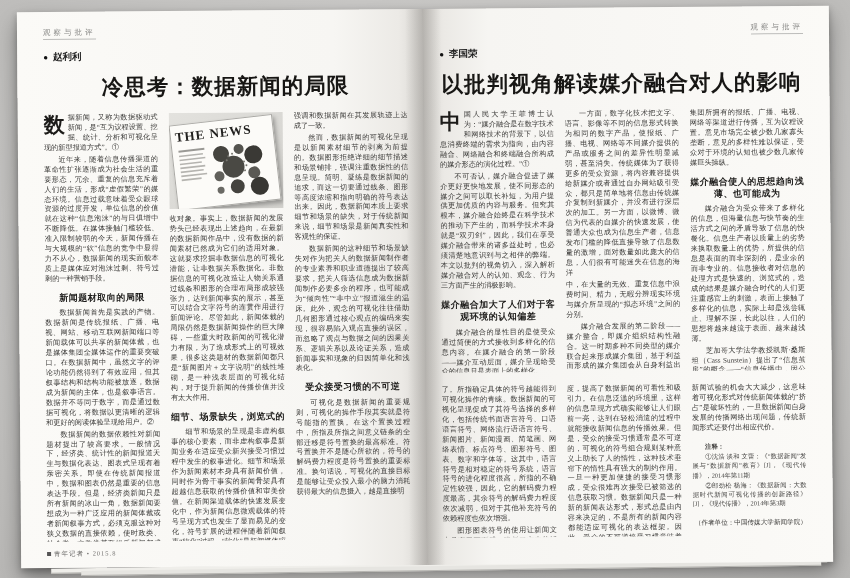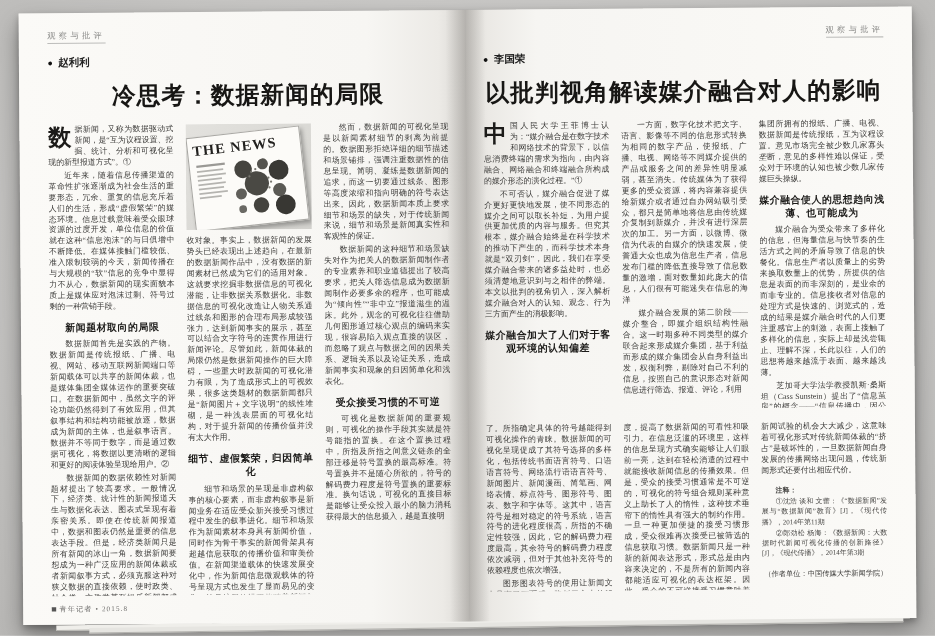--- a/index.html
+++ b/index.html
@@ -95,61 +95,64 @@
                   <circle cx="51" cy="15" r="1"></circle>
                   <circle cx="49" cy="19" r="1"></circle>
                 <circle cx="66" cy="22" r="1"></circle>
                   <circle cx="68" cy="26" r="1"></circle>
                   <circle cx="66" cy="31" r="1"></circle>
               </g>
             </svg>
           </div>
         </div>
         <p class="noindent">收对象。事实上，数据新闻的发展势头已经表现出上述趋向，在最新的数据新闻作品中，没有数据的新闻素材已然成为它们的适用对象。这就要求挖掘非数据信息的可视化潜能，让非数据关系数据化。非数据信息的可视化改造让人物关系通过线条和图形的合理布局形成较强张力，达到新闻事实的展示，甚至可以结合文字符号的连贯作用进行新闻评论。尽管如此，新闻体裁的局限仍然是数据新闻操作的巨大障碍，一些重大时政新闻的可视化潜力有限，为了造成形式上的可视效果，很多这类题材的数据新闻都只是“新闻图片＋文字说明”的线性堆砌，是一种浅表层面的可视化结构，对于提升新闻的传播价值并没有太大作用。</p>
-        <h3 class="sub">细节、虚假繁荣，归因简单化</h3>
+        <h3 class="sub">细节、场景缺失，浏览式的</h3>
         <p>细节和场景的呈现是非虚构叙事的核心要素，而非虚构叙事是新闻业务在适应受众新兴接受习惯过程中发生的叙事进化。细节和场景作为新闻素材本身具有新闻价值，同时作为骨干事实的新闻骨架具有超越信息获取的传播价值和审美价值。在新闻渠道载体的快速发展变化中，作为新闻信息微观载体的符号呈现方式也发生了显而易见的变化，符号扩展的进程伴随着新闻叙事“软化”过程，“软化”是新闻媒体应对渠道变化语境下信息过载挑战的重要手段。在这点上，细节和场景在新闻报道中的</p>
       </div>
       <div class="col">
+        <p class="noindent">强调和数据新闻在其发展轨迹上达成了一致。</p>
         <p>然而，数据新闻的可视化呈现是以新闻素材细节的剥离为前提的。数据图形拒绝详细的细节描述和场景铺排，强调注重数据性的信息呈现。简明、凝练是数据新闻的追求，而这一切要通过线条、图形等高度浓缩和指向明确的符号表达出来。因此，数据新闻本质上要求细节和场景的缺失，对于传统新闻来说，细节和场景是新闻真实性和客观性的保证。</p>
         <p>数据新闻的这种细节和场景缺失对作为把关人的数据新闻制作者的专业素养和职业道德提出了较高要求，把关人筛选信息成为数据新闻制作必要多余的程序，也可能成为“倾向性”“非中立”报道滋生的温床。此外，观念的可视化往往借助几何图形通过核心观点的编码来实现，很容易陷入观点直接的误区，而忽略了观点与数据之间的因果关系、逻辑关系以及论证关系，造成新闻事实和现象的归因简单化和浅表化。</p>
         <h3 class="sub">受众接受习惯的不可逆</h3>
         <p>可视化是数据新闻的重要规则，可视化的操作手段其实就是符号能指的置换。在这个置换过程中，所指及所指之间意义链条的全部迁移是符号置换的最高标准。符号置换并不是随心所欲的，符号的解码费力程度是符号置换的重要标准。换句话说，可视化的直接目标是能够让受众投入最小的脑力消耗获得最大的信息摄入，越是直接明</p>
       </div>
     </div>
     <div class="pfoot"><span class="sq"></span><span>青年记者 • 2015.8</span></div>
   </div>
 
   <div class="page right">
     <div class="pheader r"><span>观察与批评</span></div>
     <div class="authorRow"><span class="dot">●</span><span>李国荣</span></div>
     <h1 class="title">以批判视角解读媒介融合对人的影响</h1>
     <div class="cols">
       <div class="col">
         <div class="top">
           <p class="noindent"><span class="dropcap">中</span><span>国人民大学王菲博士认为：“媒介融合是在数字技术和网络技术的背景下，以信息消费终端的需求为指向，由内容融合、网络融合和终端融合所构成的媒介形态的演化过程。”①</span></p>
           <p>不可否认，媒介融合促进了媒介更好更快地发展，使不同形态的媒介之间可以取长补短，为用户提供更加优质的内容与服务。但究其根本，媒介融合始终是在科学技术的推动下产生的，而科学技术本身就是“双刃剑”，因此，我们在享受媒介融合带来的诸多益处时，也必须清楚地意识到与之相伴的弊端。本文以批判的视角切入，深入解析媒介融合对人的认知、观念、行为三方面产生的消极影响。</p>
           <h3 class="sub">媒介融合加大了人们对于客观环境的认知偏差</h3>
+          <p>媒介融合的显性目的是使受众通过简便的方式接收到多样化的信息内容。在媒介融合的第一阶段——媒介互动层面，媒介呈现给受众的信息只是表面上的多样化。</p>
         </div>
         <div class="bot">
           <p class="noindent">了。所指确定具体的符号越能得到可视化操作的青睐。数据新闻的可视化呈现促成了其符号选择的多样化，包括传统书面语言符号、口语语言符号、网络流行语语言符号、新闻图片、新闻漫画、简笔画、网络表情、标点符号、图形符号、图表、数字和字体等。这其中，语言符号是相对稳定的符号系统，语言符号的进化程度很高，所指的不确定性较强，因此，它的解码费力程度最高，其余符号的解码费力程度依次减弱，但对于其他补充符号的依赖程度也依次增强。</p>
           <p>图形图表符号的使用让新闻文本具有了画面感，降低了文本的解码费力程</p>
         </div>
       </div>
       <div class="col">
         <div class="top">
           <p>一方面，数字化技术把文字、语言、影像等不同的信息形式转换为相同的数字产品，使报纸、广播、电视、网络等不同媒介提供的产品或服务之间的差异性明显减弱，甚至消失。传统媒体为了获得更多的受众资源，将内容兼容提供给新媒介或者通过自办网站吸引受众，都只是简单地将信息由传统媒介复制到新媒介，并没有进行深层次的加工。另一方面，以微博、微信为代表的自媒介的快速发展，使普通大众也成为信息生产者，信息发布门槛的降低直接导致了信息数量的激增，面对数量如此庞大的信息，人们很有可能迷失在信息的海洋</p>
+          <p class="noindent">中，在大量的无效、重复信息中浪费时间、精力，无暇分辨现实环境与媒介所呈现的“拟态环境”之间的分别。</p>
           <p>媒介融合发展的第二阶段——媒介整合，即媒介组织结构性融合。这一时期多种不同类型的媒介联合起来形成媒介集团，基于利益而形成的媒介集团会从自身利益出发，权衡利弊，剔除对自己不利的信息，按照自己的意识形态对新闻信息进行筛选、报道、评论，利用</p>
         </div>
         <div class="bot">
           <p class="noindent">度，提高了数据新闻的可看性和吸引力。在信息泛滥的环境里，这样的信息呈现方式确实能够让人们眼前一亮，达到在轻松消遣的过程中就能接收新闻信息的传播效果。但是，受众的接受习惯通常是不可逆的，可视化的符号组合规则某种意义上助长了人的惰性，这种技术垂帘下的惰性具有强大的制约作用。一旦一种更加便捷的接受习惯形成，受众很难再次接受已被筛选的信息获取习惯。数据新闻只是一种新的新闻表达形式，形式总是由内容来决定的，不是所有的新闻内容都能适应可视化的表达框架。因此，受众的不可逆接受习惯意味着数据</p>
         </div>
       </div>
       <div class="col">
         <div class="top">
-          <p class="noindent">集团所拥有的报纸、广播、电视、数据新闻是传统报纸，互为议程设置。意见市场完全被少数几家寡头垄断，意见的多样性难以保证，受众对于环境的认知也被少数几家传媒巨头操纵。</p>
+          <p class="noindent">集团所拥有的报纸、广播、电视、网络等渠道进行传播，互为议程设置。意见市场完全被少数几家寡头垄断，意见的多样性难以保证，受众对于环境的认知也被少数几家传媒巨头操纵。</p>
           <h3 class="sub">媒介融合使人的思想趋向浅薄、也可能成为</h3>
           <p>媒介融合为受众带来了多样化的信息，但海量信息与快节奏的生活方式之间的矛盾导致了信息的快餐化。信息生产者以质量上的劣势来换取数量上的优势，所提供的信息是表面的而非深刻的，是业余的而非专业的。信息接收者对信息的处理方式是快速的、浏览式的，造成的结果是媒介融合时代的人们更注重感官上的刺激，表面上接触了多样化的信息，实际上却是浅尝辄止、理解不深，长此以往，人们的思想将越来越流于表面、越来越浅薄。</p>
           <p>芝加哥大学法学教授凯斯·桑斯坦（Cass Sunstein）提出了“信息茧房”的概念——“信息传播中，因公众自身的信息需求并非全方位的，公众只注意自己</p>
         </div>
         <div class="bot">
           <p class="noindent">新闻试验的机会大大减少，这意味着可视化形式对传统新闻体裁的“挤占”是破坏性的，一旦数据新闻自身发展的传播网络出现问题，传统新闻形式还要付出相应代价。</p>
           <div class="notes">
             <p class="ntitle">注释：</p>
             <p>①沈浩 谈和 文蕾：《“数据新闻”发展与“数据新闻”教育》[J]，《现代传播》，2014年第11期</p>
             <p>②郎劲松 杨海：《数据新闻：大数据时代新闻可视化传播的创新路径》[J]，《现代传播》，2014年第3期</p>

